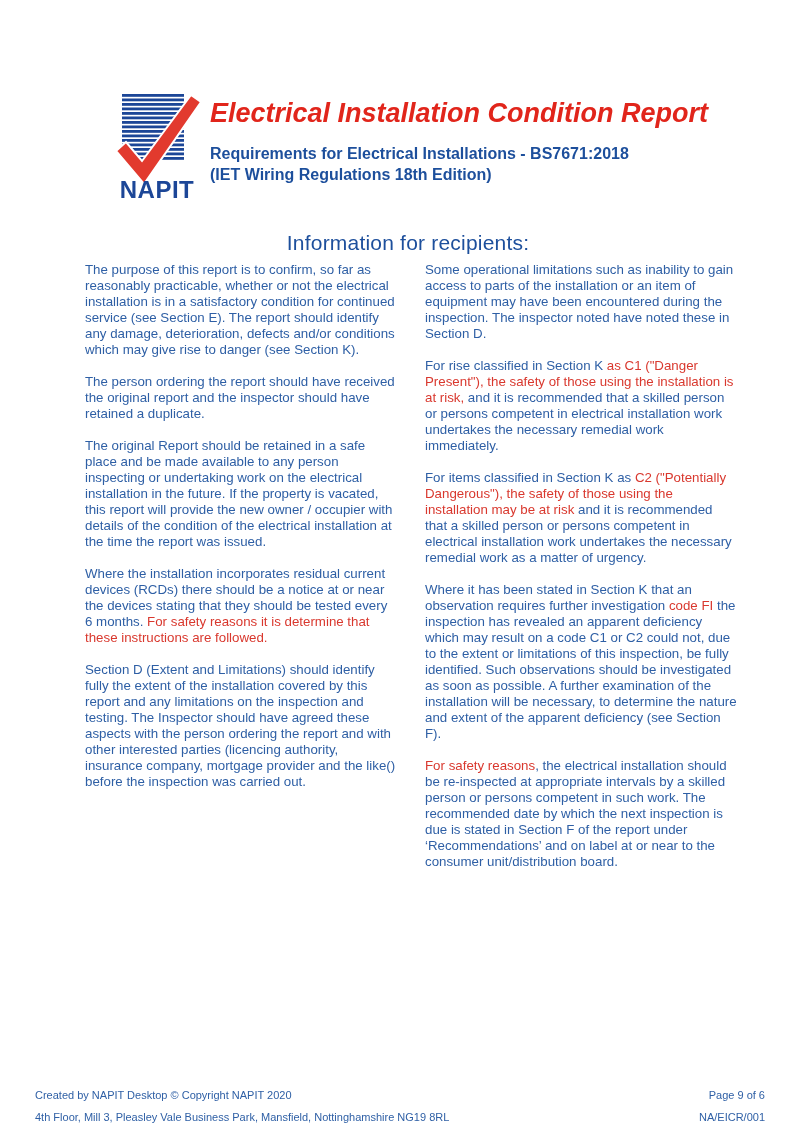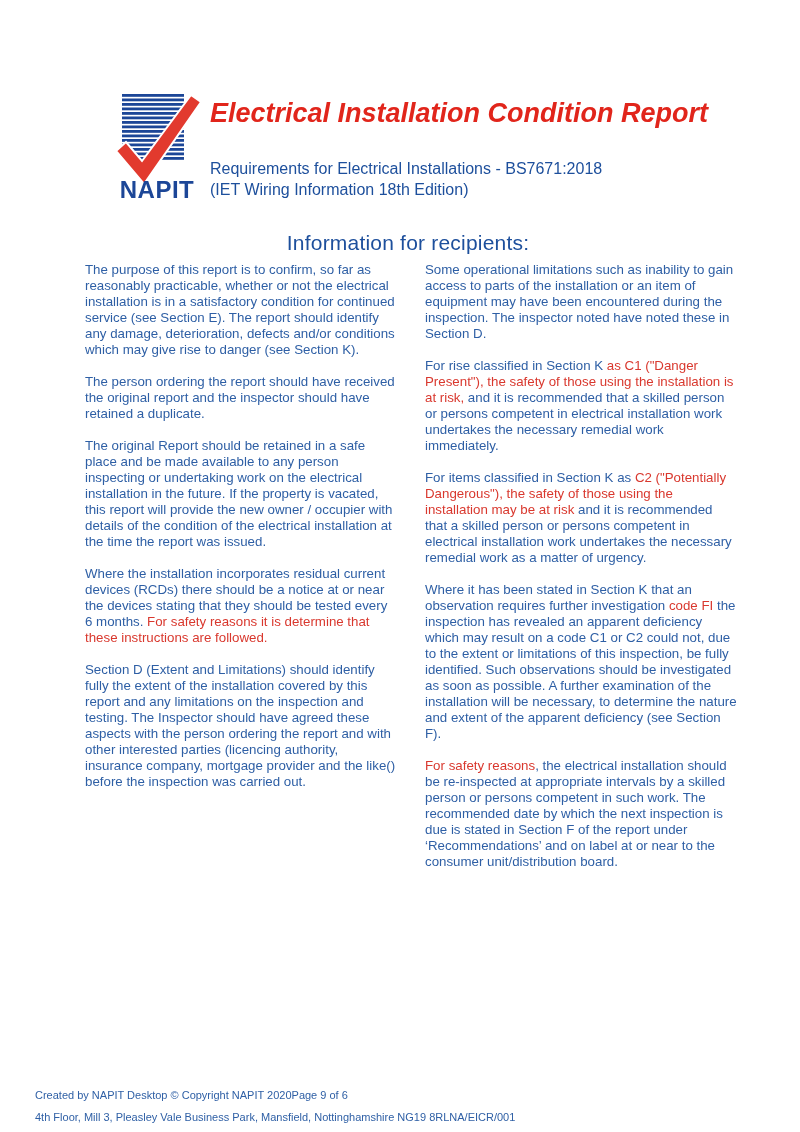--- a/index.html
+++ b/index.html
@@ -12,34 +12,34 @@
   .logo svg { width:90px; height:108px; display:block; }
   .logo .bars rect { fill:var(--logo_blue); }
   .logo .check { fill:var(--logo_red); stroke:#ffffff; stroke-width:2; }
   .logo text { fill:var(--logo_blue); font-family:"Liberation Sans", sans-serif; font-weight:bold; font-size:24px; letter-spacing:0.5px; }
   .header-text { margin-left:8px; padding-top:4px; }
   .report-title {
     margin:0; font-size:27px; font-style:italic; font-weight:bold;
     color:var(--title_red); line-height:1.15; white-space:nowrap;
   }
   .report-subtitle {
-    margin-top:30px; font-size:16px; font-weight:normal;
+    margin-top:15px; font-size:16px; font-weight:bold;
     color:var(--brand_blue); line-height:1.3;
   }
   .recipients-heading {
     position:absolute; top:223px; left:0; width:100%; text-align:center;
     margin:8px; font-size:21px; font-weight:normal; color:var(--brand_blue); letter-spacing:0.2px;
   }
   .columns { position:absolute; top:262px; left:85px; width:652px; display:flex; gap:28px; }
   .col { flex:1 1 0; min-width:0; }
   .body-para { margin:0 0 16px 0; font-size:13.3px; line-height:16px; color:var(--text_blue); }
   .seg.blue { color:var(--text_blue); }
   .seg.red { color:var(--text_red); }
   .page-footer { position:absolute; left:35px; right:35px; top:1089px; font-size:11px; color:var(--text_blue); }
-  .footer-row { display:flex; height:22px; align-items:flex-start; }
+  .footer-row { display:flex; justify-content:space-between; height:22px; align-items:flex-start; }
 </style>
 </head>
 <body>
 
 <div class="page">
 
   <header class="page-header">
     <div class="logo">
       <svg viewBox="0 0 90 108">
         <g class="bars">
@@ -60,21 +60,21 @@
           <rect x="10" y="63" width="62" height="2.8"></rect>
         </g>
         <path class="check" d="M4 57 L14 48 L30 67 L79 1 L89 8 L32 90 Z"></path>
         <text x="45" y="104" text-anchor="middle">NAPIT</text>
       </svg>
     </div>
     <div class="header-text">
       <h1 class="report-title">Electrical Installation Condition Report</h1>
       <div class="report-subtitle">
         <div>Requirements for Electrical Installations - BS7671:2018</div>
-        <div>(IET Wiring Information 18th Edition)</div>
+        <div>(IET Wiring Regulations 18th Edition)</div>
       </div>
     </div>
   </header>
 
   <h2 class="recipients-heading">Information for recipients:</h2>
 
   <main class="columns">
     <div class="col">
         <p class="body-para"><span class="seg blue">The purpose of this report is to confirm, so far as reasonably practicable, whether or not the electrical installation is in a satisfactory condition for continued service (see Section E). The report should identify any damage, deterioration, defects and/or conditions which may give rise to danger (see Section K).</span></p>
         <p class="body-para"><span class="seg blue">The person ordering the report should have received the original report and the inspector should have retained a duplicate.</span></p>

